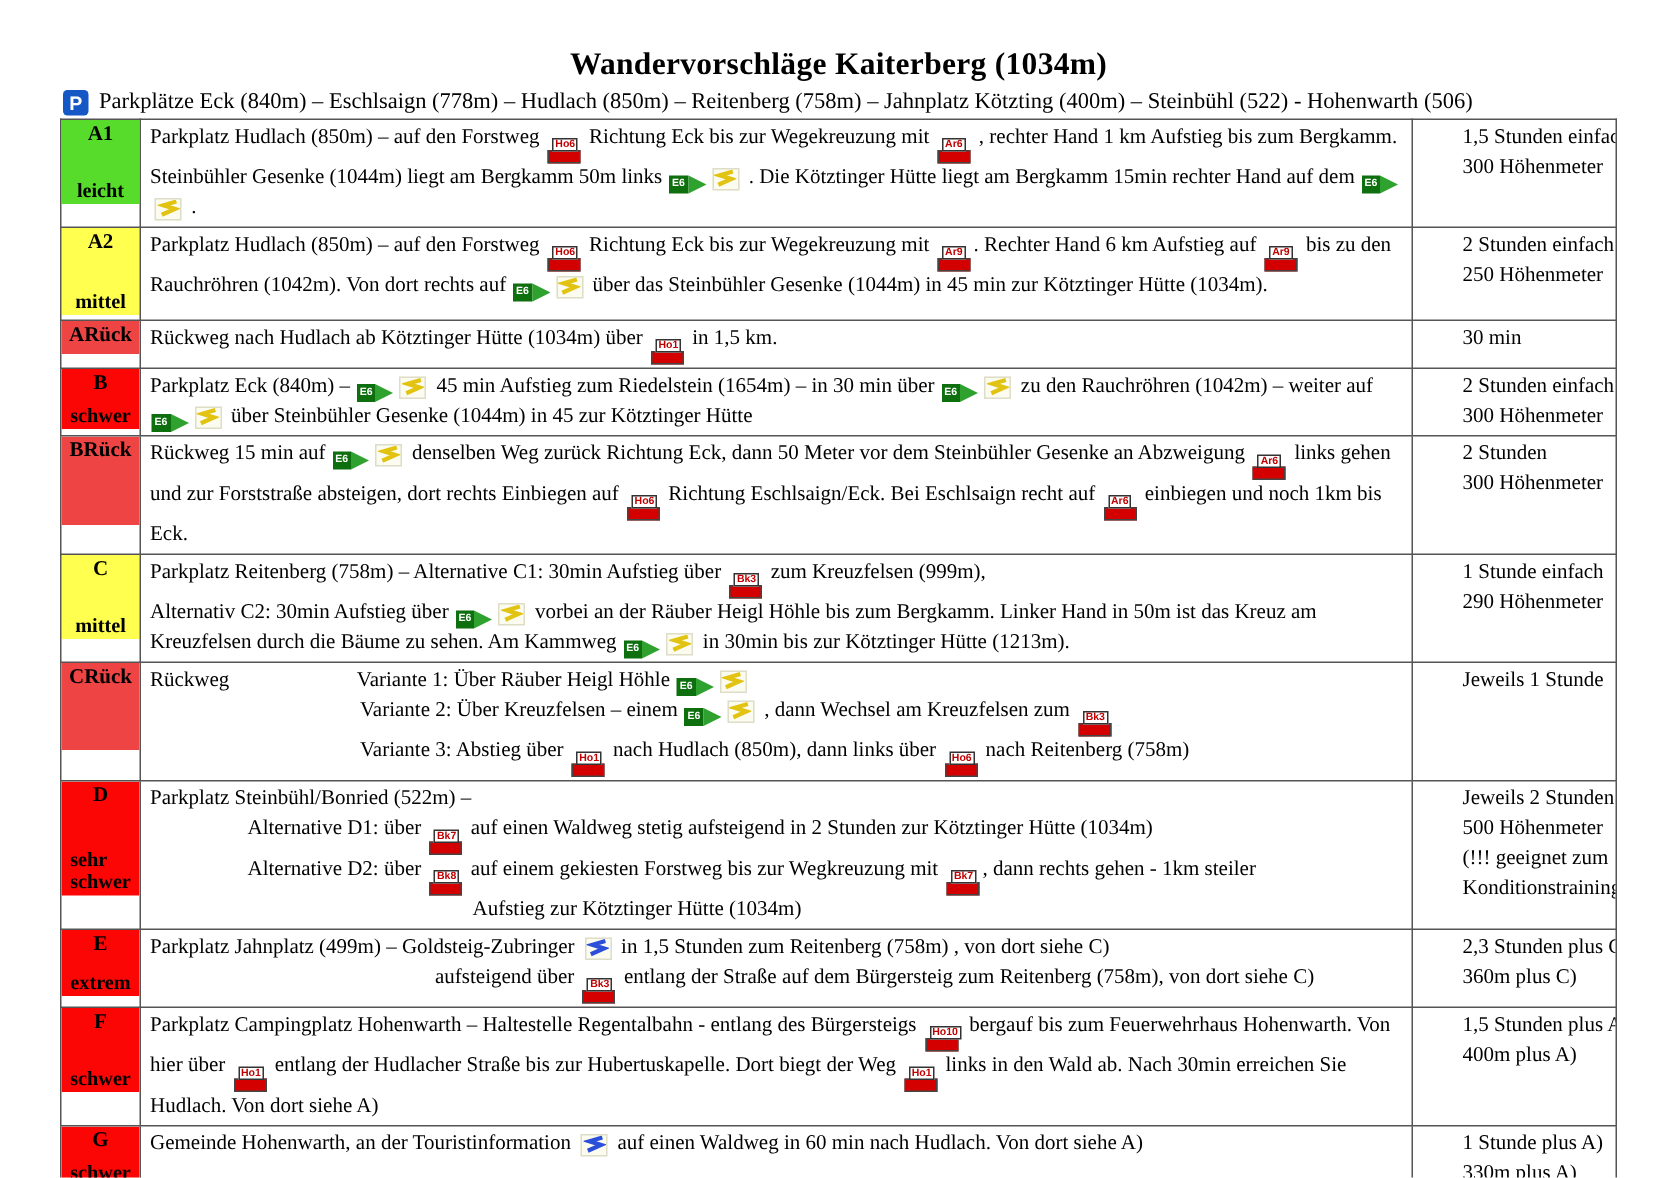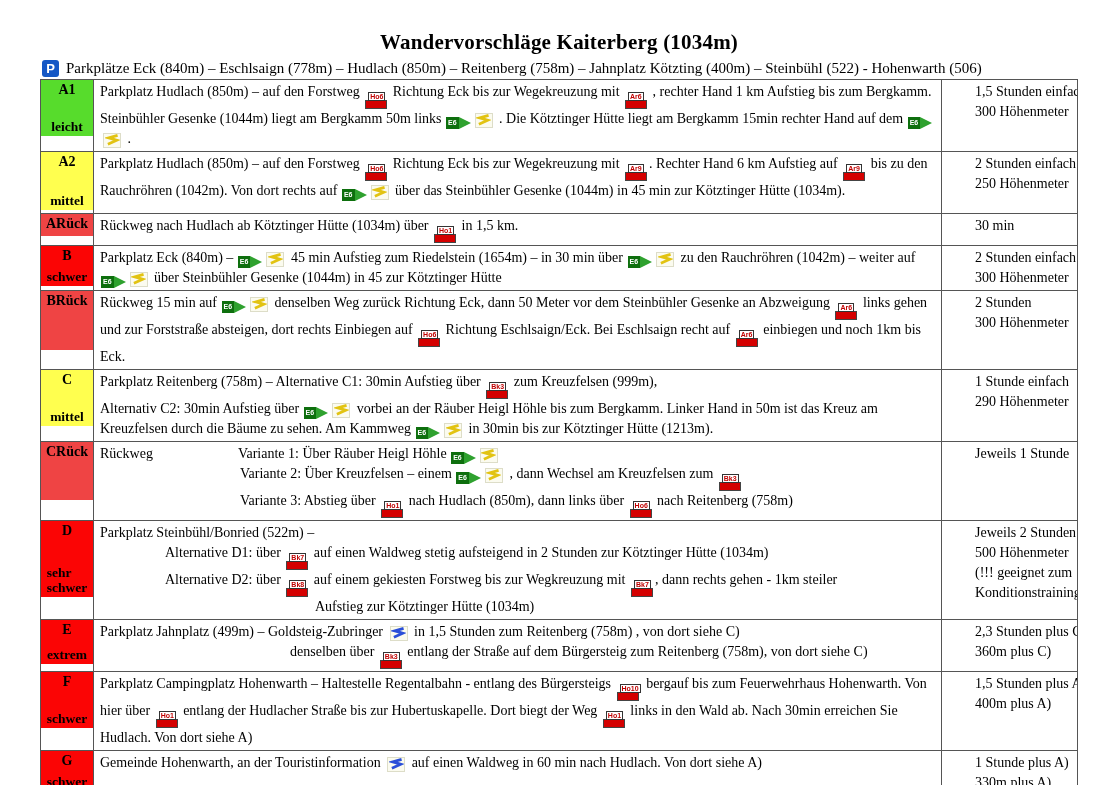--- a/index.html
+++ b/index.html
@@ -327,21 +327,21 @@
           <td class="cell-label">
             <div class="label-wrap bg-red" style="height: 44px;">
               <div class="route-id">E</div>
               <div class="route-diff">extrem</div>
             </div>
           </td>
           <td class="cell-desc"><span>Parkplatz Jahnplatz (499m) – Goldsteig-Zubringer </span><span class="sicon blue">
               <svg width="15" height="12" viewBox="0 0 16 13" aria-hidden="true">
                 <path d="M13.5 1.5 L4 4.2 L12.5 6.8 L3 11" fill="none" stroke="currentColor" stroke-width="3"></path>
               </svg>
-            </span><span> in 1,5 Stunden zum Reitenberg (758m) , von dort siehe C)</span><br><span class="sp" style="width: 190px;"></span><span>denselben über </span><span class="marker">
+            </span><span> in 1,5 Stunden zum Reitenberg (758m) , von dort siehe C)</span><br><span class="sp" style="width: 190px;"></span><span>aufsteigend über </span><span class="marker">
               <span class="marker-label">Bk3</span>
               <span class="marker-rect"></span>
             </span><span> entlang der Straße auf dem Bürgersteig zum Reitenberg (758m), von dort siehe C)</span></td>
           <td class="cell-time">
             <div class="time-line">2,3 Stunden plus C)</div>
             <div class="time-line">360m plus C)</div>
           </td>
         </tr>
         <tr style="height: 60px;">
           <td class="cell-label">

